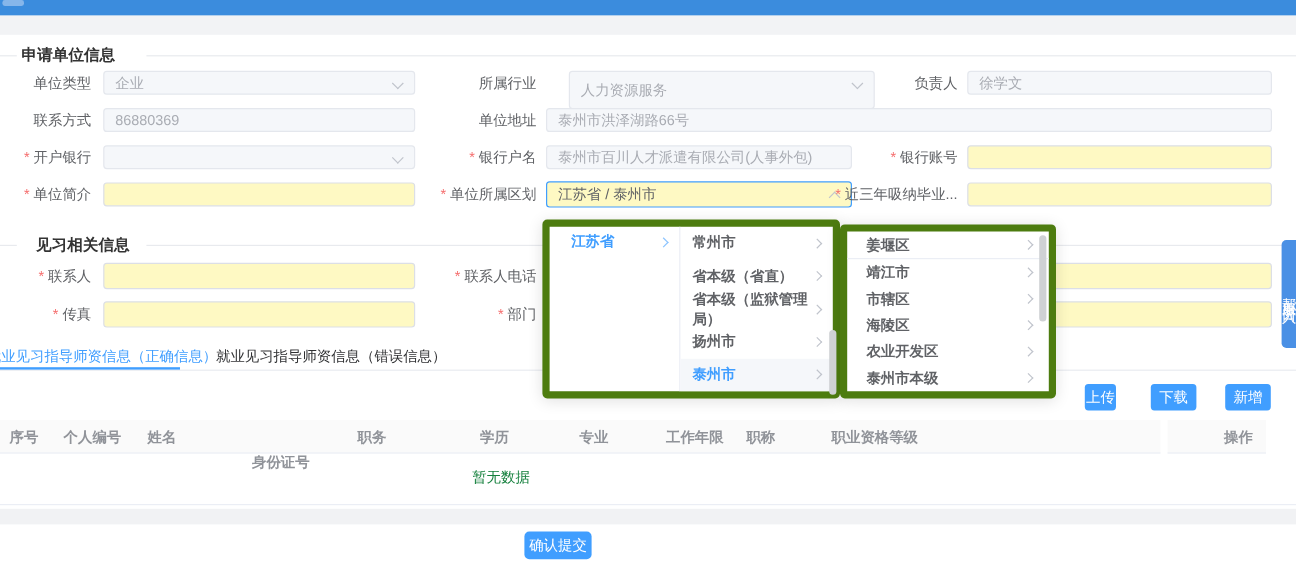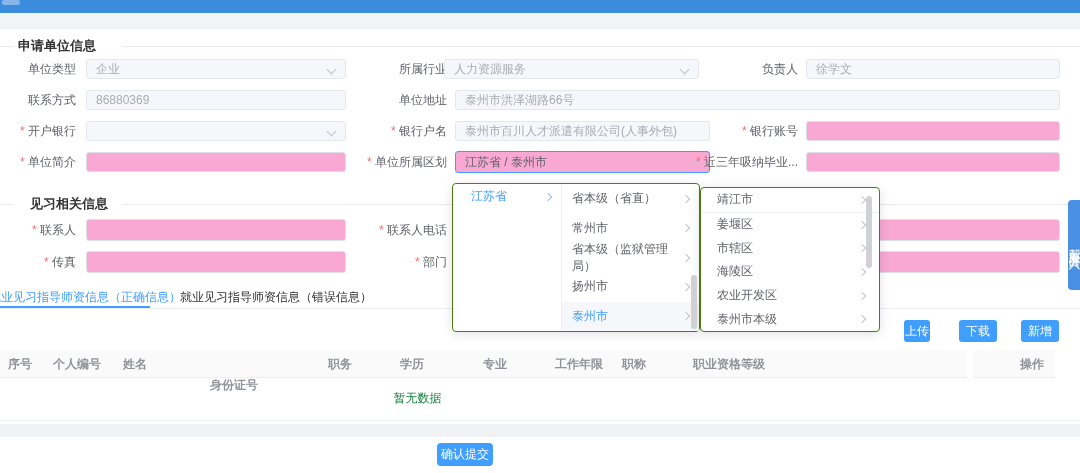--- a/index.html
+++ b/index.html
@@ -9,30 +9,30 @@
   
   .topbar{left:0;top:0;width:1080px;height:13px;background:#3b8cdd;}
   .topfrag{left:2px;top:0;width:18px;height:5px;background:#86b6ea;border-radius:2px;}
   .topstrip{left:0;top:13px;width:1080px;height:16px;background:#f2f3f5;}
   
   .sec-title{font-size:13px;font-weight:700;color:#333;line-height:14px;}
   .sec-line{height:1px;background:#e8eaee;}
   
   .lbl{font-size:12px;color:#606266;text-align:right;white-space:nowrap;overflow:hidden;}
   .req::before{content:"* ";color:#f56c6c;}
-  .inp{border:1px solid #dcdfe6;border-radius:3px;background:#f9a8d4;font-size:12px;color:#606266;
+  .inp{border:1px solid #dcdfe6;border-radius:3px;background:#fef9c3;font-size:12px;color:#606266;
        display:flex;align-items:center;padding:0 24px 0 9px;white-space:nowrap;overflow:hidden;}
   .inp.dis{background:#f5f7fa;border-color:#e4e7ed;color:#a9acb3;}
   .inp.noicon{padding-right:9px;}
   .inp.focus{border-color:#409eff;color:#606266;}
   .cv{position:absolute;right:10px;width:6px;height:6px;border-left:1px solid #c0c4cc;border-bottom:1px solid #c0c4cc;}
   .cv.down{top:6px;transform:rotate(-45deg);}
   .cv.up{top:9px;transform:rotate(135deg);}
   
-  .panel{background:#fff;border:1px solid #4d7c0f;border-radius:4px;box-shadow:0 2px 12px rgba(0,0,0,.12);z-index:10;}
+  .panel{background:#fff;border:6px solid #4d7c0f;border-radius:4px;box-shadow:0 2px 12px rgba(0,0,0,.12);z-index:10;font-weight:bold;}
   .panelA{left:452px;top:183px;width:248px;height:149px;display:flex;}
   .colP{width:108px;border-right:1px solid #ebeef5;}
   .colC{flex:1;display:flex;flex-direction:column;position:relative;}
   .opt{display:flex;align-items:center;justify-content:space-between;font-size:12px;color:#606266;
        padding:0 10px 0 10px;flex:1;min-height:0;}
   .opt .cr{width:5px;height:5px;border-top:1px solid #c0c4cc;border-right:1px solid #c0c4cc;transform:rotate(45deg);flex:0 0 auto;}
   .opt.sel{color:#409eff;}
   .opt.sel .cr{border-color:#8cc4ff;}
   .opt.selbg{background:#f5f7fa;color:#409eff;}
   .provOpt{height:25px;flex:0 0 auto;padding-left:18px;display:flex;align-items:center;justify-content:space-between;font-size:12px;}
@@ -71,21 +71,21 @@
 <div class="abs sec-line" style="left:0;top:46px;width:14px;"></div>
 <div class="abs sec-title" style="left:18px;top:39px;">申请单位信息</div>
 <div class="abs sec-line" style="left:122px;top:46px;width:958px;"></div>
 
 <div class="abs lbl" style="left:0;top:59px;width:76px;line-height:20px;">单位类型</div>
 <div class="abs inp dis" style="left:86px;top:59px;width:260px;height:20px;">
   <span>企业</span>
   <i class="cv down"></i>
 </div>
 <div class="abs lbl" style="left:351px;top:59px;width:96px;line-height:20px;">所属行业</div>
-<div class="abs inp dis" style="left:444px;top:59px;width:255px;height:20px;">
+<div class="abs inp dis" style="left:474px;top:59px;width:255px;height:32px;">
   <span>人力资源服务</span>
   <i class="cv down"></i>
 </div>
 <div class="abs lbl" style="left:688px;top:59px;width:110px;line-height:20px;">负责人</div>
 <div class="abs inp dis noicon" style="left:806px;top:59px;width:254px;height:20px;">
   <span>徐学文</span>
 </div>
 
 <div class="abs lbl" style="left:0;top:90px;width:76px;line-height:20px;">联系方式</div>
 <div class="abs inp dis noicon" style="left:86px;top:90px;width:260px;height:20px;">
@@ -152,21 +152,21 @@
 <button class="abs btn" style="left:904px;top:320px;width:26px;height:22px;">上传</button>
 <button class="abs btn" style="left:959px;top:320px;width:38px;height:22px;">下载</button>
 <button class="abs btn" style="left:1021px;top:320px;width:38px;height:22px;">新增</button>
 
 <div class="abs thead-bg" style="left:0;top:350px;width:967px;height:28px;"></div>
 <div class="abs thead-bg" style="left:973px;top:350px;width:82px;height:28px;"></div>
 <span class="abs hcell" style="left:8px;">序号</span>
 <span class="abs hcell" style="left:53px;">个人编号</span>
 <span class="abs hcell" style="left:123px;">姓名</span>
 <span class="abs hcell" style="left:210px;margin-top:21px;">身份证号</span>
-<span class="abs hcell" style="left:328px;">职务</span>
+<span class="abs hcell" style="left:298px;">职务</span>
 <span class="abs hcell" style="left:400px;">学历</span>
 <span class="abs hcell" style="left:483px;">专业</span>
 <span class="abs hcell" style="left:555px;">工作年限</span>
 <span class="abs hcell" style="left:622px;">职称</span>
 <span class="abs hcell" style="left:693px;">职业资格等级</span>
 <span class="abs hcell" style="left:1020px;">操作</span>
 <div class="abs empty" style="left:0;top:390px;width:835px;">暂无数据</div>
 <div class="abs hr" style="left:0;top:420px;width:1080px;"></div>
 
 <div class="abs grayband" style="left:0;top:424px;width:1080px;height:13px;"></div>
@@ -174,53 +174,53 @@
 
 <div class="abs panel panelA">
   <div class="colP">
     <div class="provOpt opt sel">
       <span>江苏省</span>
       <i class="cr"></i>
     </div>
   </div>
   <div class="colC">
     <div class="opt">
+      <span>常州市</span>
+        <i class="cr"></i>
+      </div>
+    <div class="opt">
       <span>省本级（省直）</span>
-        <i class="cr"></i>
-      </div>
-    <div class="opt">
-      <span>常州市</span>
         <i class="cr"></i>
       </div>
     <div class="opt">
       <span>省本级（监狱管理局）</span>
         <i class="cr"></i>
       </div>
     <div class="opt">
       <span>扬州市</span>
         <i class="cr"></i>
       </div>
     <div class="opt selbg">
       <span>泰州市</span>
         <i class="cr"></i>
       </div>
   </div>
 </div>
 <div class="sbthumb" style="left:691px;top:275px;height:54px;"></div>
 
 <div class="abs panel panelB">
   <div class="opt">
+    <span>姜堰区</span>
+      <i class="cr"></i>
+    </div>
+  <div class="opt">
     <span>靖江市</span>
       <i class="cr"></i>
     </div>
   <div class="opt">
-    <span>姜堰区</span>
-      <i class="cr"></i>
-    </div>
-  <div class="opt">
     <span>市辖区</span>
       <i class="cr"></i>
     </div>
   <div class="opt">
     <span>海陵区</span>
       <i class="cr"></i>
     </div>
   <div class="opt">
     <span>农业开发区</span>
       <i class="cr"></i>

